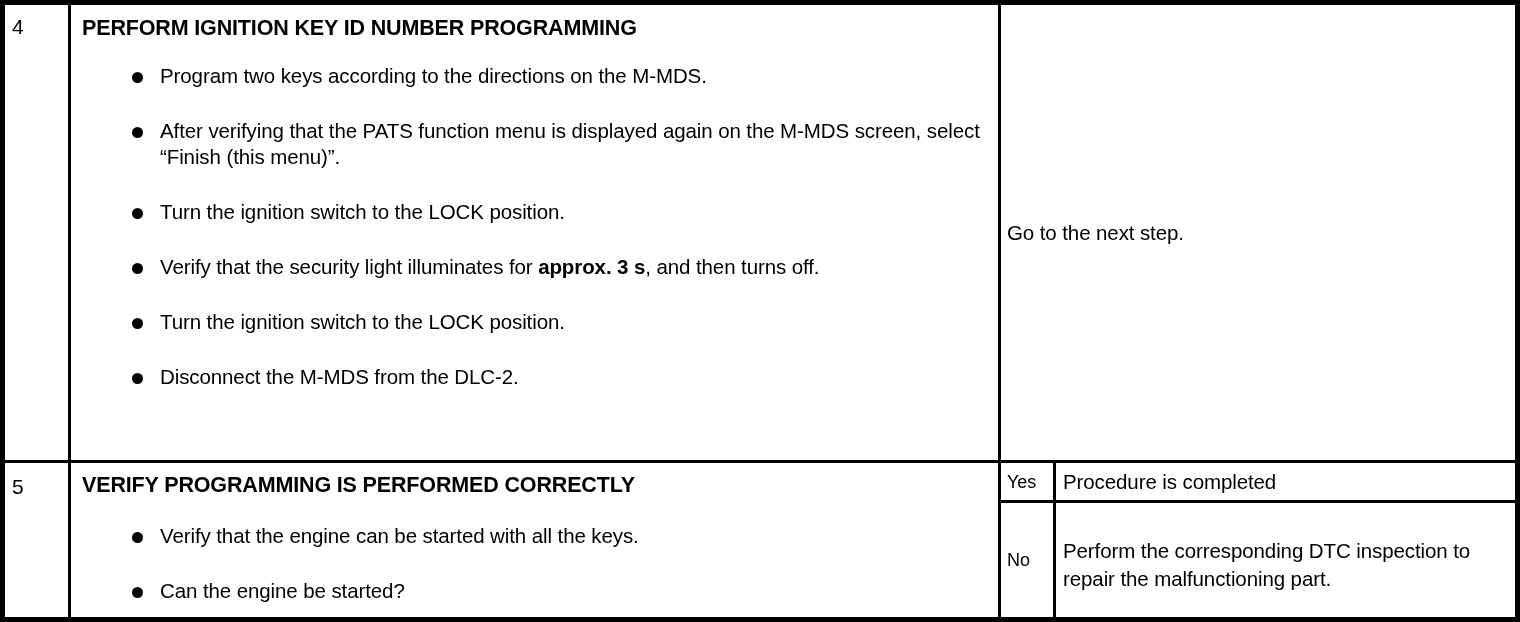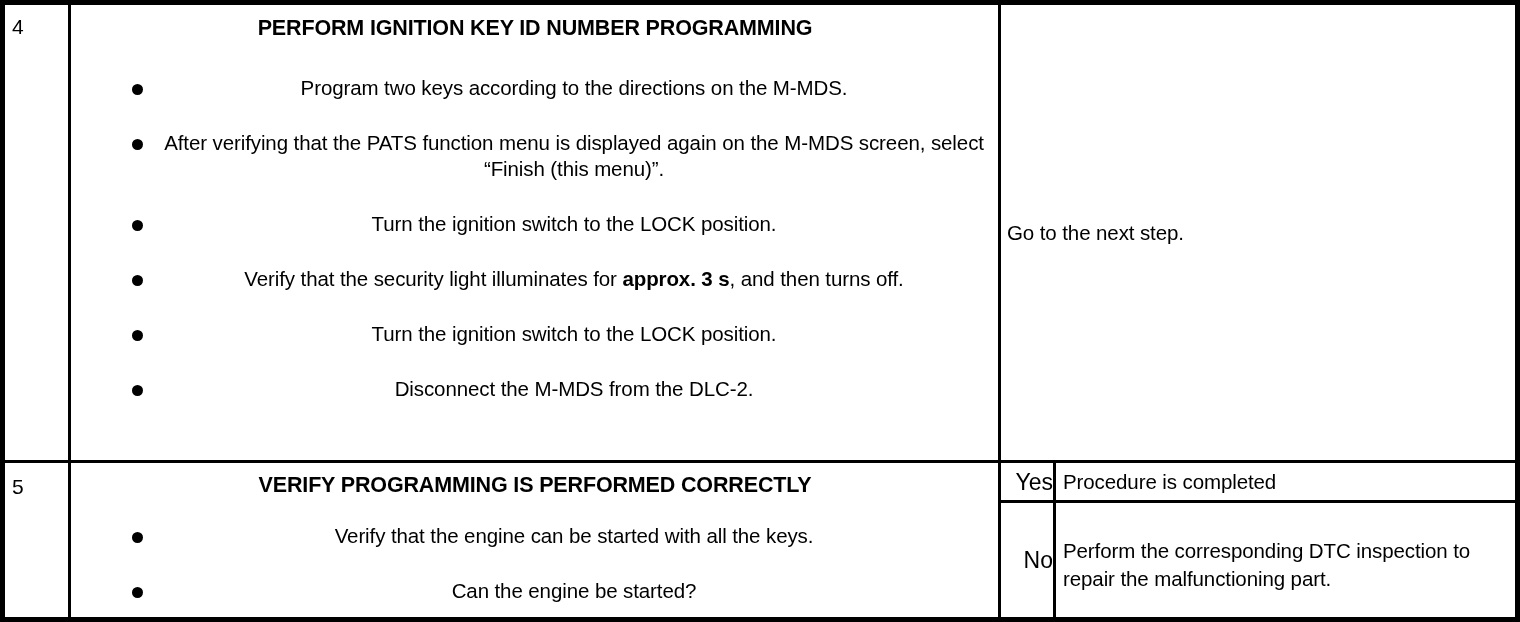--- a/index.html
+++ b/index.html
@@ -77,21 +77,20 @@
     line-height: 1;
     padding-left: 7px;
   }
   .num-4 { top: 16px; }
   .num-5 { top: 476px; }
 
   .body-cell {
     left: 71px;
     width: 927px;
     padding: 0 10px 0 11px;
-    text-align: center;
   }
   .body-4 { top: 5px;   height: 455px; }
   .body-5 { top: 463px; height: 152px; }
 
   .step-title {
     font-weight: bold;
     font-size: 21.5px;
     line-height: 1;
     letter-spacing: -0.15px;
     white-space: nowrap;
@@ -113,21 +112,21 @@
   }
   ul.steps li .dot {
     position: absolute;
     left: 50px;
     top: 9px;
     width: 11px;
     height: 11px;
     border-radius: 50%;
     background: #000;
   }
-  .body-4 ul.steps { margin-top: 35px; }
+  .body-4 ul.steps { margin-top: 23px; }
   .body-4 ul.steps li { margin-bottom: 29px; }
   .body-4 ul.steps li.two-line { margin-bottom: 29px; }
   .body-5 ul.steps { margin-top: 26px; }
   .body-5 ul.steps li { margin-bottom: 29px; }
 
   b.strong { font-weight: bold; }
 
   
   .result-cell {
     left: 1001px;
@@ -141,25 +140,24 @@
     top: 5px;
     height: 455px;
     display: flex;
     align-items: center;
   }
 
   .judge-cell {
     left: 1001px;
     width: 52px;
     padding-left: 6px;
-    font-size: 23px;
+    font-size: 18px;
     line-height: 26px;
     display: flex;
     align-items: center;
-    justify-content: flex-end;
   }
   .judge-yes { top: 463px; height: 37px; }
   .judge-no  { top: 503px; height: 114px; }
 
   .action-cell {
     left: 1056px;
     width: 459px;
     padding-left: 7px;
     padding-right: 4px;
     font-size: 20.5px;

